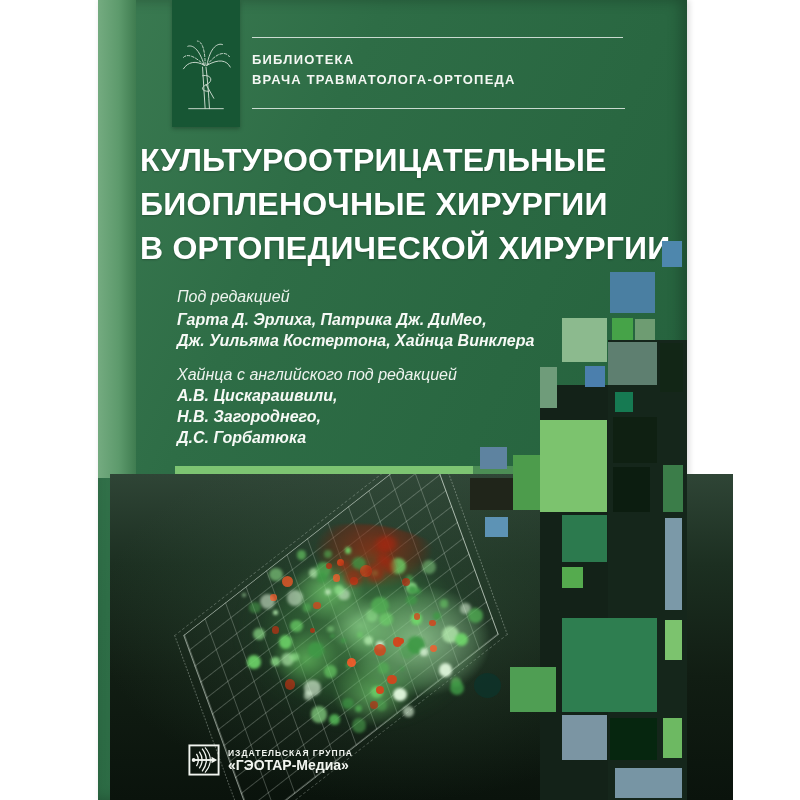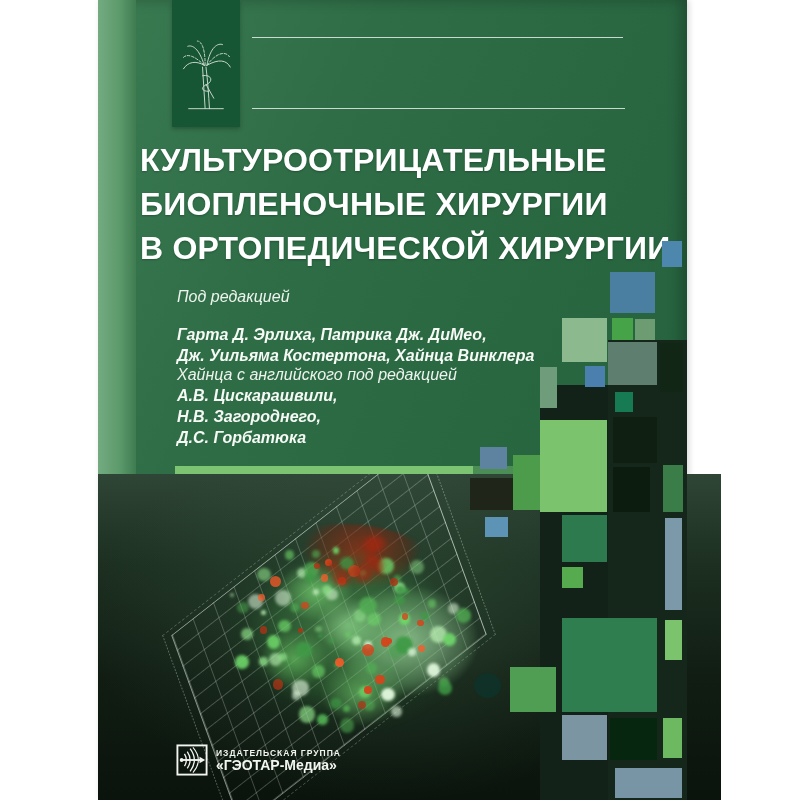--- a/index.html
+++ b/index.html
@@ -16,21 +16,21 @@
   .rule{position:absolute;height:1px;background:rgba(255,255,255,.75);}
   .series{position:absolute;left:154px;top:50px;color:#f4f7f3;font-weight:bold;
           font-size:13px;letter-spacing:1.2px;line-height:20px;}
   .title{position:absolute;left:42px;top:138px;color:#ffffff;font-weight:bold;
          font-size:32px;line-height:44px;letter-spacing:.2px;
          text-shadow:0 1px 2px rgba(0,0,0,.25);}
   .txt{position:absolute;left:79px;color:#eef3ee;font-size:16px;line-height:21px;font-style:italic;}
   .txt.b{font-weight:bold;color:#f6f9f5;}
   .bar{position:absolute;left:77px;top:466px;width:298px;height:8px;background:#7dc472;}
   .bar-ext{position:absolute;left:375px;top:466px;width:59px;height:8px;background:#4c8d55;}
-  .photo-section{position:absolute;left:0;top:474px;width:623px;height:326px;overflow:hidden;
+  .photo-section{position:absolute;left:12px;top:474px;width:623px;height:326px;overflow:hidden;
         background:radial-gradient(420px 260px at 45% 45%, rgba(70,110,80,.35), rgba(0,0,0,0) 70%),
                    linear-gradient(180deg,#2f4536 0%,#1c2f21 28%,#111d13 62%,#0a130c 100%);}
   .mgrid{position:absolute;left:75px;top:5px;width:310px;height:310px;
         transform:rotate(-38deg) skewX(-18deg) scaleY(.62);
         border:1px solid rgba(235,245,235,.55);
         background:repeating-linear-gradient(0deg,rgba(225,235,225,.26) 0 1px,transparent 1px 26px),
                    repeating-linear-gradient(90deg,rgba(225,235,225,.26) 0 1px,transparent 1px 26px);}
   .mgrid:after{content:"";position:absolute;inset:-10px;border:1px dashed rgba(235,245,235,.33);}
   .blob{position:absolute;left:115px;top:50px;width:270px;height:225px;border-radius:48% 52% 50% 50%;
         background:
@@ -73,30 +73,34 @@
           <path d="M31,38 C45,30 54,32 58,40"></path>
           <path d="M31,38 C43,22 53,22 57,28" stroke-dasharray="3 2"></path>
           <path d="M31,38 C35,16 44,12 49,14"></path>
           <path d="M26,50 C36,48 39,56 31,60 C24,63 24,68 33,68"></path>
           <path d="M30,60 L39,76"></path>
         </g>
       </svg>
     </div>
 
     <div class="rule" style="left:154px;top:37px;width:371px;"></div>
+    <div class="series">
+      <div>БИБЛИОТЕКА</div>
+      <div>ВРАЧА ТРАВМАТОЛОГА-ОРТОПЕДА</div>
+    </div>
     <div class="rule" style="left:154px;top:108px;width:373px;"></div>
 
     <div class="title">
       <div>КУЛЬТУРООТРИЦАТЕЛЬНЫЕ</div>
       <div>БИОПЛЕНОЧНЫЕ ХИРУРГИИ</div>
       <div>В ОРТОПЕДИЧЕСКОЙ ХИРУРГИИ</div>
     </div>
 
     <div class="txt" style="top:286px;">Под редакцией</div>
-    <div class="txt b" style="top:324px;">
+    <div class="txt b" style="top:309px;">
       <div>Гарта Д. Эрлиха, Патрика Дж. ДиМео,</div>
       <div>Дж. Уильяма Костертона, Хайнца Винклера</div>
     </div>
 
     <div class="txt" style="top:364px;">Хайнца с английского под редакцией</div>
     <div class="txt b" style="top:385px;">
       <div>А.В. Цискарашвили,</div>
       <div>Н.В. Загороднего,</div>
       <div>Д.С. Горбатюка</div>
     </div>

